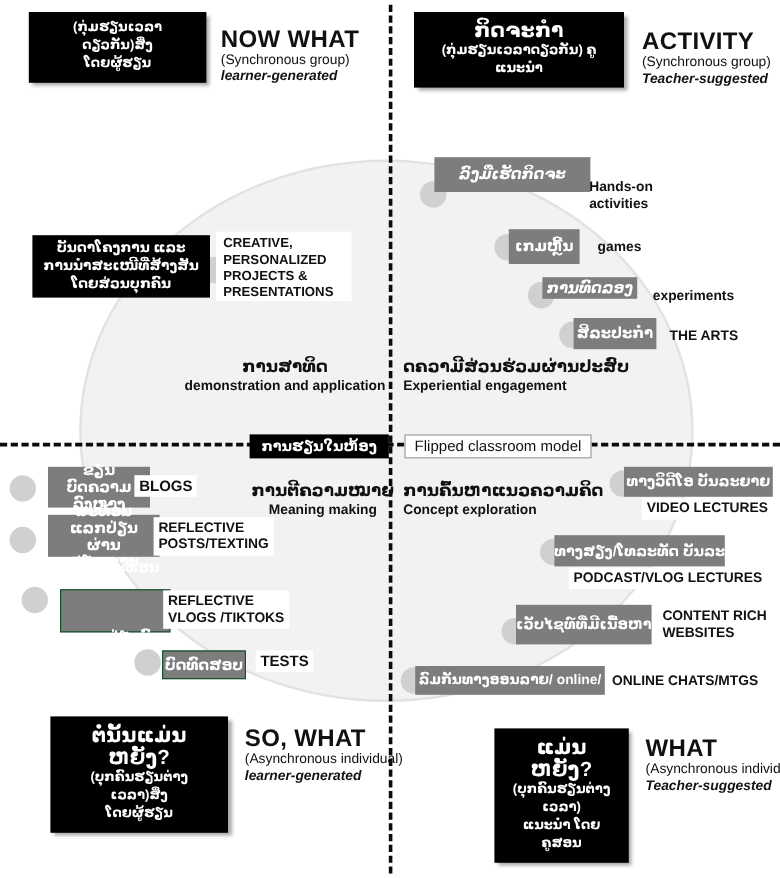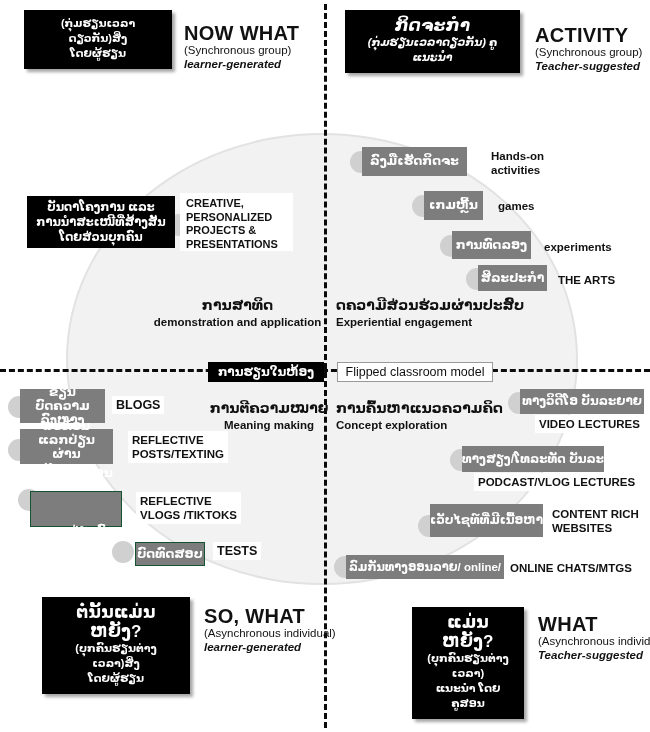--- a/index.html
+++ b/index.html
@@ -69,21 +69,21 @@
   }
   .hdr .sub{ font-size:11.5px; line-height:13.5px; }
   .hdr .sub-i{ font-size:11.5px; line-height:13.5px; font-style:italic; font-weight:bold;}
 
   
   #hdr-nowwhat{ left:24px; top:10px; }
   #hdr-nowwhat .blk{ width:148px; }
   #hdr-nowwhat .side{ left:160px; top:12px; width:150px; }
 
   #hdr-activity{ left:345px; top:10px; }
-  #hdr-activity .blk{ width:175px;font-style:italic; }
+  #hdr-activity .blk{ width:175px; }
   #hdr-activity .side{ left:190px; top:14px; width:150px; }
 
   #hdr-sowhat{ left:42px; top:597px; }
   #hdr-sowhat .blk{ width:148px; }
   #hdr-sowhat .side{ left:162px; top:8px; width:150px; }
 
   #hdr-what{ left:412px; top:607px; }
   #hdr-what .blk{ width:112px; }
   #hdr-what .side{ left:126px; top:6px; width:140px; }
 
@@ -127,21 +127,21 @@
     font-size:12.5px; font-weight:bold;
     line-height:15px;
     padding:3px 7px;
     display:flex; align-items:center; justify-content:center;
     text-align:center;
     box-sizing:border-box;
     z-index:5;
     white-space:nowrap;
   }
   .chip.outlined{ border:1px solid #14532d;gap:44px; }
-  .chip.two{ white-space:normal; line-height:14px; }
+  .chip.two{ white-space:normal; line-height:14px;margin-left:20px; }
   .enlab{
     position:absolute;
     background:#ffffff;
     color:#111;
     font-size:11.5px; font-weight:bold; line-height:14px;
     padding:2px 4px;
     z-index:5;
     white-space:pre-line;
   }
   .enlab.plain{ background:transparent; }
@@ -230,30 +230,30 @@
     <div>
       <div>ບັນດາໂຄງການ ແລະ</div>
       <div>ການນຳສະເໜີທີ່ສ້າງສັນ</div>
       <div>ໂດຍສ່ວນບຸກຄົນ</div>
     </div>
   </div>
   <div class="dot" id="creative-dot"></div>
   <div id="creative-en">CREATIVE, PERSONALIZED PROJECTS &amp; PRESENTATIONS</div>
 
   <div class="dot" style="left:350px;top:151px;"></div>
-  <div class="chip" style="left:362px;top:147px;width:105px;height:29px;">ລົງມືເຮັດກິດຈະ</div>
+  <div class="chip" style="left:362px;top:131px;width:130px;height:29px;font-style:italic;">ລົງມືເຮັດກິດຈະ</div>
   <div class="enlab plain" style="left:487px;top:147px;">Hands-on
 activities</div>
 
   <div class="dot" style="left:412px;top:195px;"></div>
   <div class="chip" style="left:424px;top:191px;width:59px;height:29px;">ເກມຫຼີ້ນ</div>
   <div class="enlab plain" style="left:494px;top:197px;">games</div>
 
   <div class="dot" style="left:440px;top:235px;"></div>
-  <div class="chip" style="left:452px;top:231px;width:79px;height:28px;">ການທົດລອງ</div>
+  <div class="chip" style="left:452px;top:231px;width:79px;height:18px;font-style:italic;">ການທົດລອງ</div>
   <div class="enlab plain" style="left:540px;top:238px;">experiments</div>
 
   <div class="dot" style="left:466px;top:268px;"></div>
   <div class="chip" style="left:478px;top:265px;width:69px;height:26px;">ສິລະປະກຳ</div>
   <div class="enlab plain" style="left:554px;top:271px;">THE ARTS</div>
 
   <div class="qlabel" id="q-demo">
     <div class="lao">ການສາທິດ</div>
     <div class="en">demonstration and application</div>
   </div>

